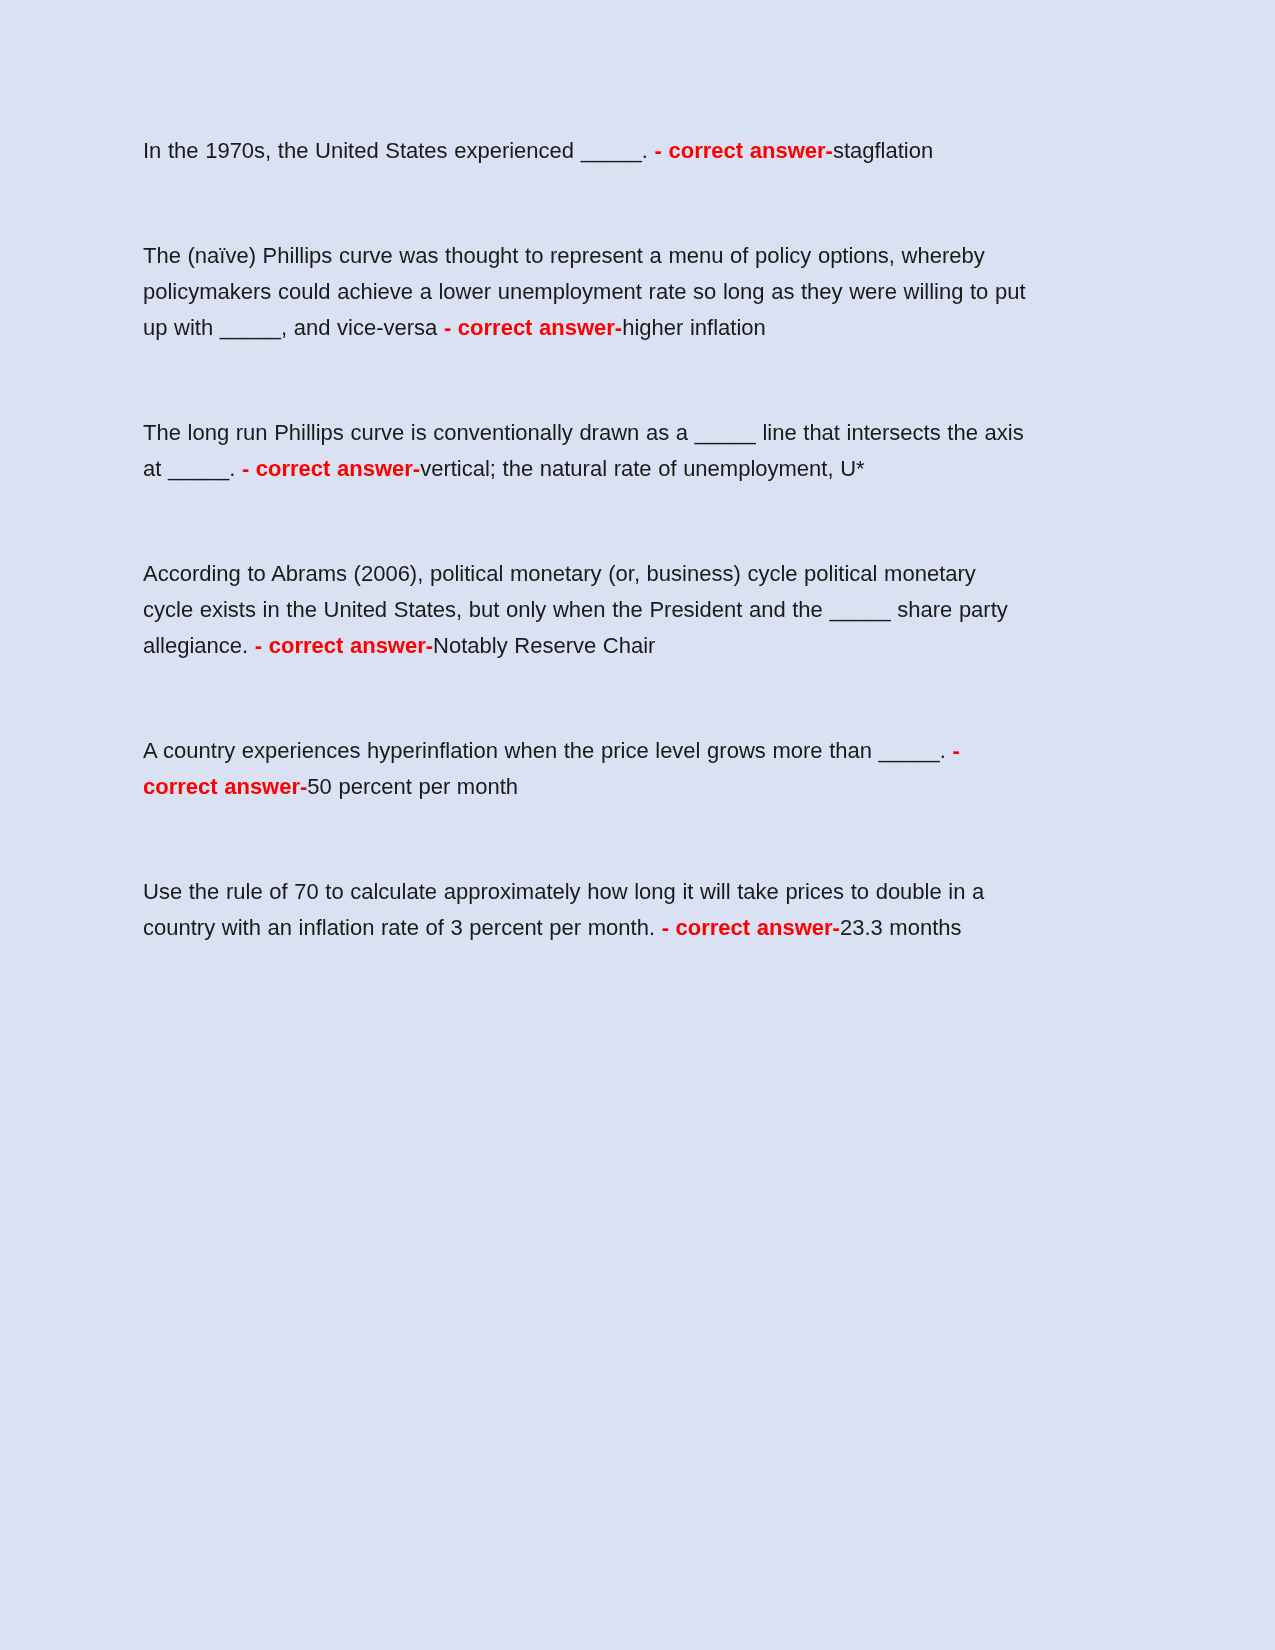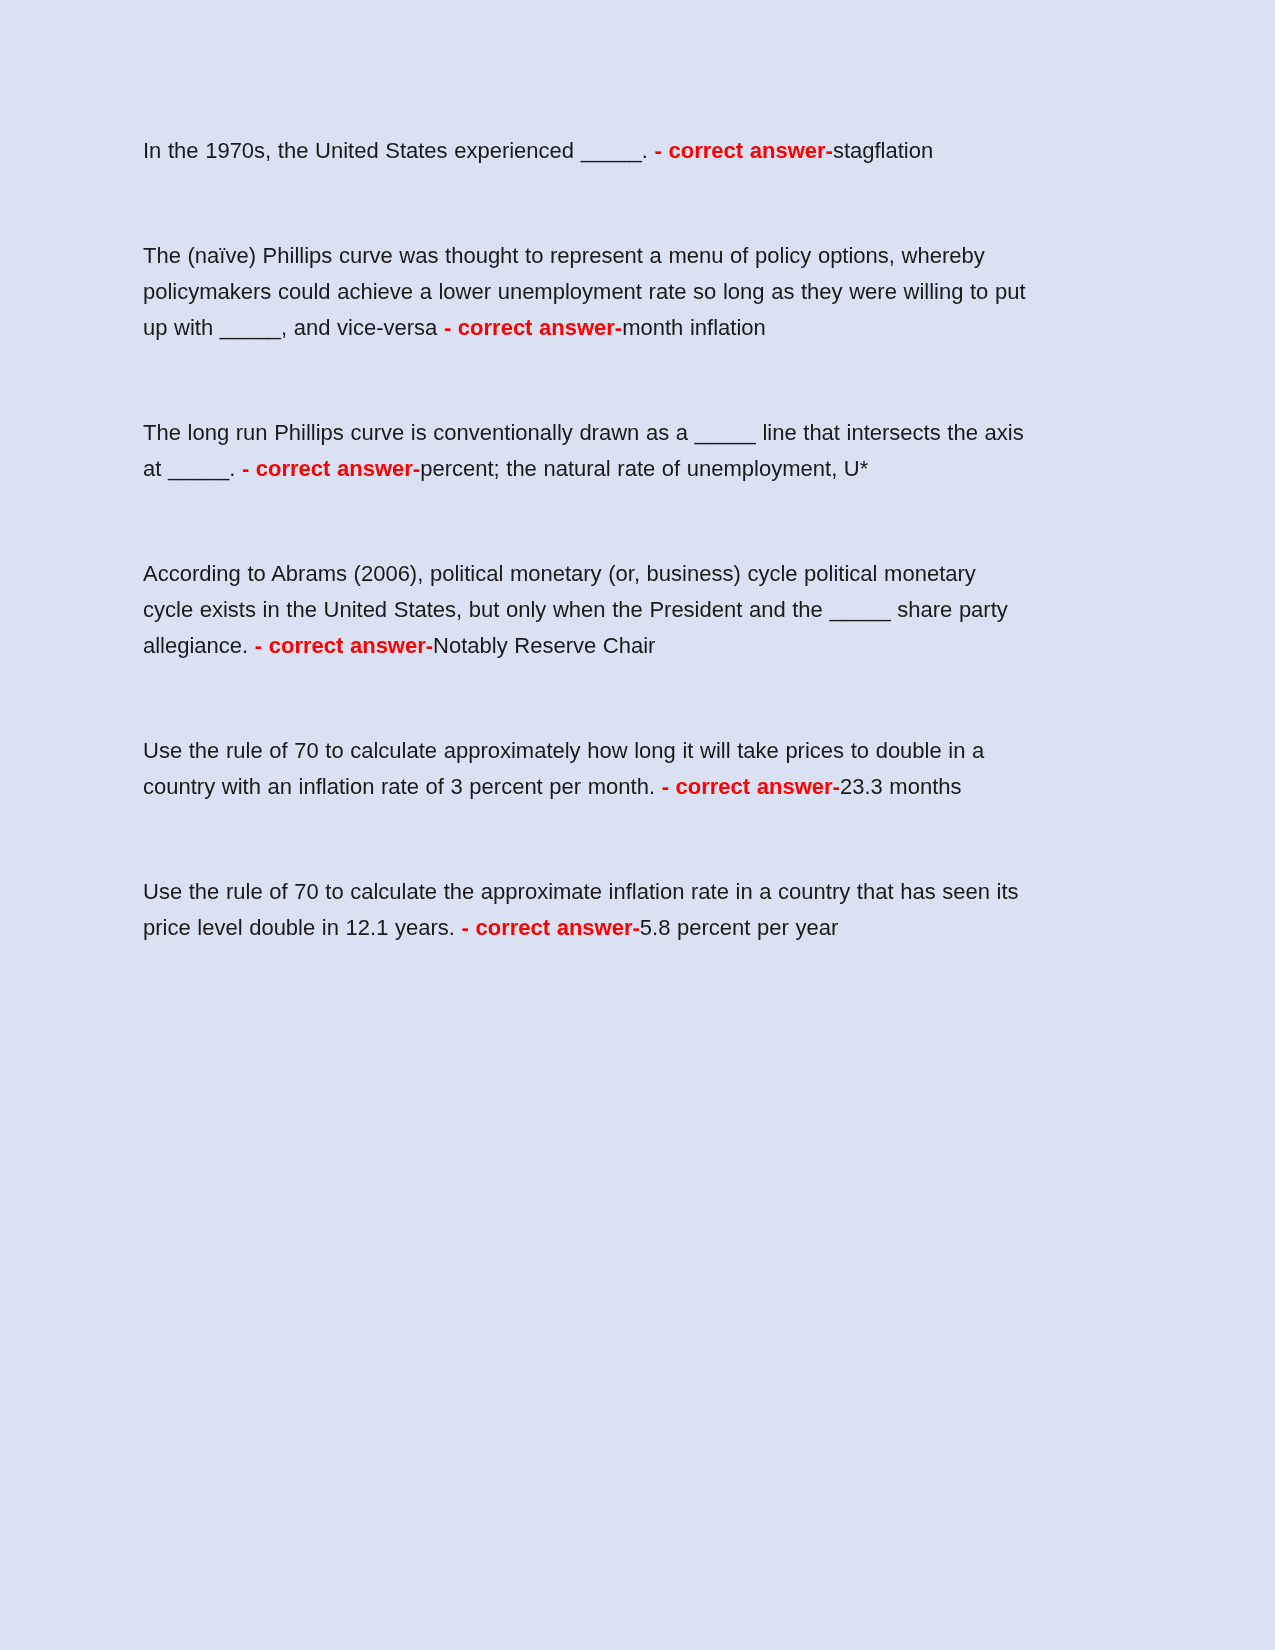--- a/index.html
+++ b/index.html
@@ -35,26 +35,26 @@
     font-weight: bold;
   }
 </style>
 </head>
 <body>
 
 <div class="page">
 
   <p class="qa"><span>In the 1970s, the United States experienced _____. </span><span class="marker">- correct answer-</span><span>stagflation</span></p>
 
-  <p class="qa"><span>The (naïve) Phillips curve was thought to represent a menu of policy options, whereby policymakers could achieve a lower unemployment rate so long as they were willing to put up with _____, and vice-versa </span><span class="marker">- correct answer-</span><span>month inflation</span></p>
+  <p class="qa"><span>The (naïve) Phillips curve was thought to represent a menu of policy options, whereby policymakers could achieve a lower unemployment rate so long as they were willing to put up with _____, and vice-versa </span><span class="marker">- correct answer-</span><span>higher inflation</span></p>
 
 
 
-  <p class="qa"><span>The long run Phillips curve is conventionally drawn as a _____ line that intersects the axis at _____. </span><span class="marker">- correct answer-</span><span>percent; the natural rate of unemployment, U*</span></p>
+  <p class="qa"><span>The long run Phillips curve is conventionally drawn as a _____ line that intersects the axis at _____. </span><span class="marker">- correct answer-</span><span>vertical; the natural rate of unemployment, U*</span></p>
 
   <p class="qa"><span>According to Abrams (2006), political monetary (or, business) cycle political monetary cycle exists in the United States, but only when the President and the _____ share party allegiance. </span><span class="marker">- correct answer-</span><span>Notably Reserve Chair</span></p>
 
+  <p class="qa"><span>A country experiences hyperinflation when the price level grows more than _____. </span><span class="marker">- correct answer-</span><span>50 percent per month</span></p>
 
   <p class="qa"><span>Use the rule of 70 to calculate approximately how long it will take prices to double in a country with an inflation rate of 3 percent per month. </span><span class="marker">- correct answer-</span><span>23.3 months</span></p>
 
-  <p class="qa"><span>Use the rule of 70 to calculate the approximate inflation rate in a country that has seen its price level double in 12.1 years. </span><span class="marker">- correct answer-</span><span>5.8 percent per year</span></p>
 
 </div>
 
 </body></html>

